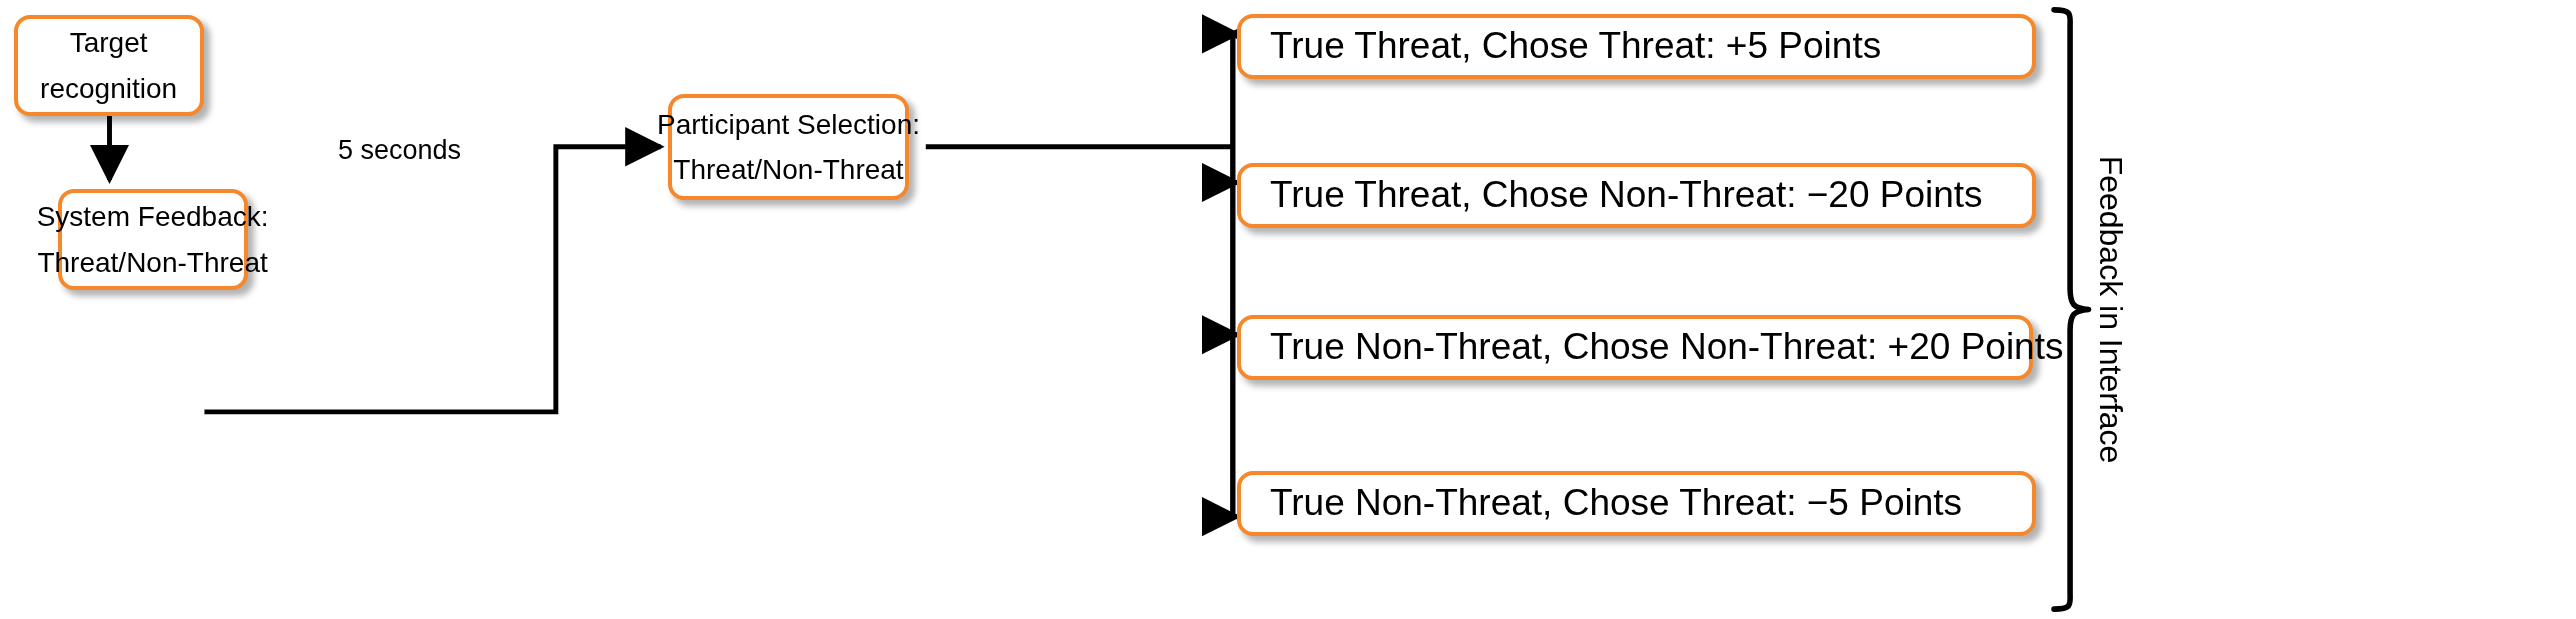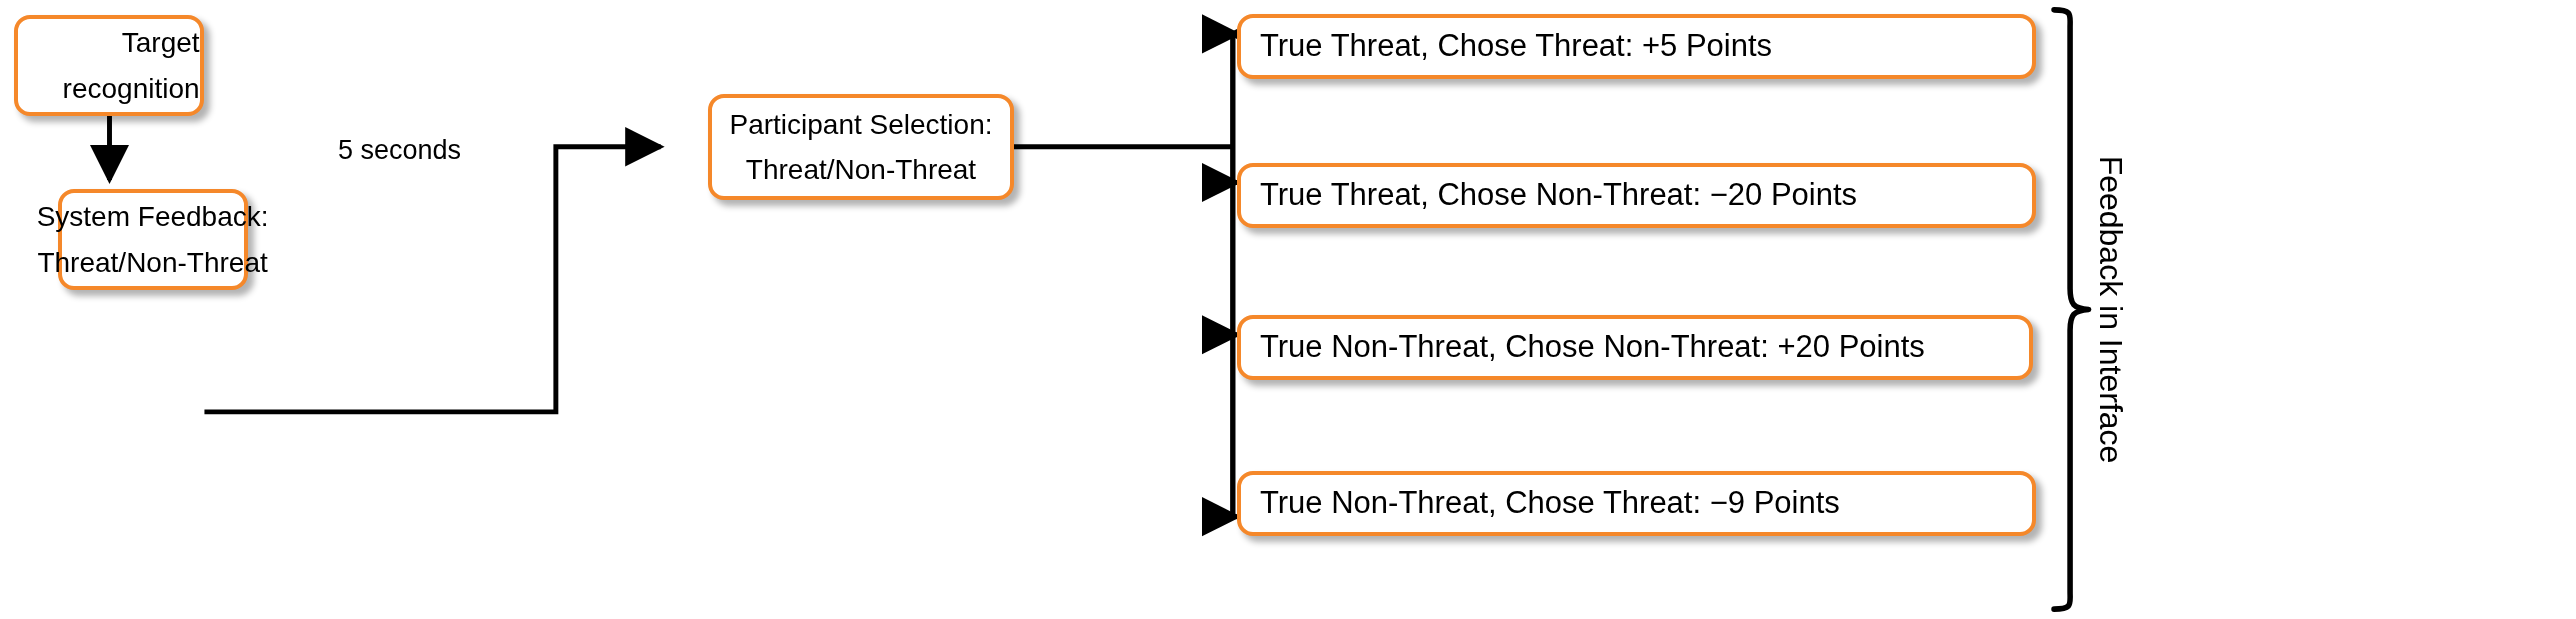--- a/index.html
+++ b/index.html
@@ -22,27 +22,27 @@
   .node .line{
     display:block;
     white-space:nowrap;
     font-size:28px;
     line-height:1.05;
     color:#000000;
   }
   .node.two-line .line:first-child{margin-bottom:16px;}
 
   
-  #node-target{left:13.6px;top:15px;width:190px;height:101px;align-items:flex-end;}
+  #node-target{left:13.6px;top:15px;width:190px;height:101px;}
   #node-sysfb{left:13.6px;top:189px;width:190px;height:101px;margin-left:44px;}
   
-  #node-participant{left:708px;top:94px;width:306px;height:106px;}
+  #node-participant{left:668px;top:94px;width:241px;height:106px;}
   
   .outcome{height:65px;justify-content:center;align-items:flex-start;}
-  .outcome .line{font-size:31px;padding-left:19px;}
+  .outcome .line{font-size:37px;padding-left:29px;}
   #out-0{left:1237px;top:13.6px;width:799px;}
   #out-1{left:1237px;top:163px;width:799px;}
   #out-2{left:1237px;top:315px;width:796px;}
   #out-3{left:1237px;top:471px;width:799px;}
 
   svg#wires{position:absolute;left:0;top:0;width:2576px;height:619px;pointer-events:none;}
 
   .edge-label{
     position:absolute;
     font-size:27px;
@@ -218,21 +218,21 @@
 
   <div class="node outcome" id="out-1">
     <span class="line">True Threat, Chose Non-Threat: −20 Points</span>
   </div>
 
   <div class="node outcome" id="out-2">
     <span class="line">True Non-Threat, Chose Non-Threat: +20 Points</span>
   </div>
 
   <div class="node outcome" id="out-3">
-    <span class="line">True Non-Threat, Chose Threat: −9 Points</span>
+    <span class="line">True Non-Threat, Chose Threat: −5 Points</span>
   </div>
 
   <div class="edge-label" id="lbl-5sec">5 seconds</div>
 
   <div id="brace-label">Feedback in Interface</div>
 
 </div>
 
 
 </body></html>

